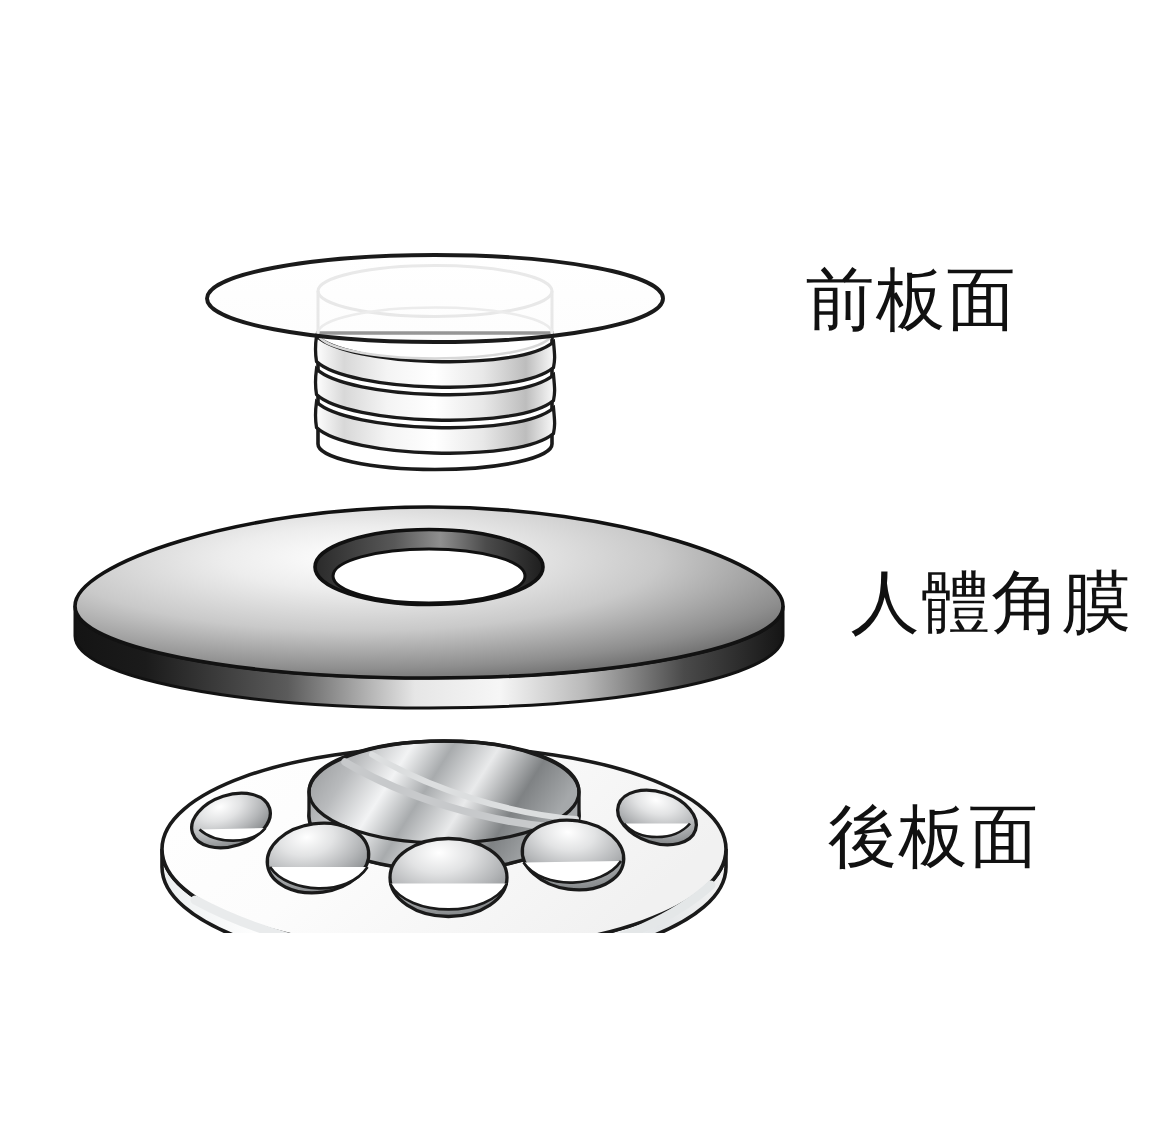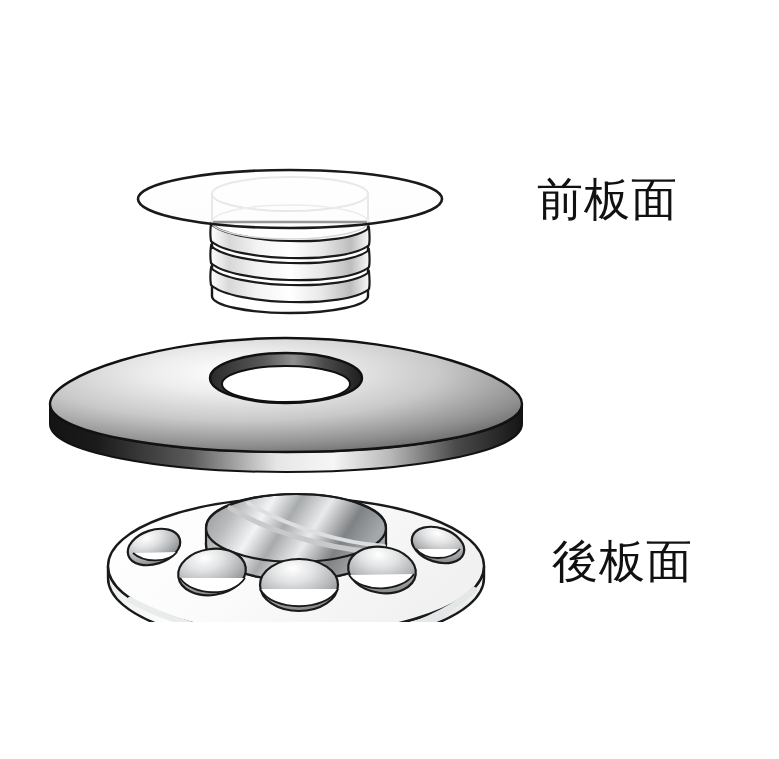--- a/index.html
+++ b/index.html
@@ -32,21 +32,21 @@
     font-family: "DejaVu Sans", "Liberation Sans", sans-serif;
     font-size: 46px;
     line-height: 1;
     color: #111111;
     letter-spacing: 1px;
     white-space: nowrap;
     font-weight: 400;
   }
   #label-front  { left: 503px; top: 176px; }
   #label-cornea { left: 533px; top: 378px; }
-  #label-back   { left: 518px; top: 538px; }
+  #label-back   { left: 518px; top: 538px; font-family: Liberation Mono, monospace; }
   #label-ring   { left: 488px; top: 675px; }
 
   #watermark {
     position: absolute;
     left: 648px;
     top: 706px;
     font-size: 44px;
     font-weight: bold;
     font-style: italic;
     color: #f0f0f0;
@@ -240,20 +240,21 @@
     </g>
 
     <g>
       <ellipse cx="252" cy="696" rx="88" ry="25" fill="none" stroke="url(#ringGrad)" stroke-width="6"></ellipse>
       <ellipse cx="252" cy="696" rx="88" ry="25" fill="none" stroke="#8d8d8d" stroke-width="1.2" stroke-opacity="0.7"></ellipse>
     </g>
   </svg>
 
   <div class="label" id="label-front">前板面</div>
 
+  <div class="label" id="label-cornea">人體角膜</div>
 
   <div class="label" id="label-back">後板面</div>
 
   <div class="label" id="label-ring">鈦製扣環</div>
 
   <div id="watermark">am730</div>
 
 </div>
 
 </body></html>

